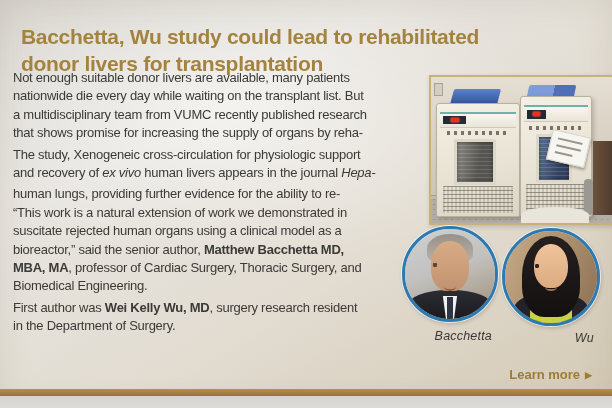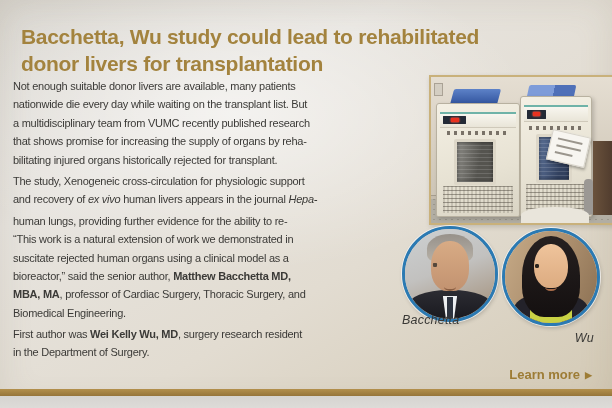--- a/index.html
+++ b/index.html
@@ -9,21 +9,21 @@
     background:
       radial-gradient(ellipse 70% 55% at 38% 28%, rgba(255,255,255,.55), rgba(255,255,255,0) 70%),
       linear-gradient(150deg,#d9d6d0 0%,#e7e4df 30%,#e2dcd1 62%,#d3c9b4 100%);
     box-shadow:inset 0 0 34px rgba(120,105,80,.14);
   }
   
   .headline{position:absolute;left:12px;top:14px;margin:9px;font-size:21px;line-height:27px;
     font-weight:bold;letter-spacing:-.3px;color:var(--gold,#a3833e);}
   .hl-line{display:block;white-space:nowrap;}
   
-  .body{position:absolute;left:13px;top:77px;width:420px;font-size:11px;line-height:18.4px;
+  .body{position:absolute;left:13px;top:69px;width:420px;font-size:13px;line-height:18.4px;
     letter-spacing:-.25px;color:var(--body,#3b3a37);}
   .paragraph{margin:0 0 3px 0;}
   .bt-line{white-space:nowrap;height:18.4px;}
   .b{font-weight:bold;} .i{font-style:italic;}
   
   .lab-photo{position:absolute;left:429px;top:75px;width:187px;height:146px;
     border:2px solid #c9b17b;background:#d8d0c2;box-shadow:1px 2px 5px rgba(0,0,0,.15);}
   .scene{position:absolute;inset:0;overflow:hidden;}
   .scene *{position:absolute;}
   .wall{inset:0;background:linear-gradient(180deg,#e5ded2 0%,#d8d0c2 45%,#cdc5b6 80%);}
@@ -86,21 +86,21 @@
   .pw-blz-l{left:8%;border-radius:60% 20% 0 0;}
   .pw-blz-r{right:8%;border-radius:20% 60% 0 0;}
   .pw-top{left:27%;bottom:-4%;width:46%;height:30%;background:#c9d244;border-radius:45% 45% 0 0;}
   .pw-hair{left:18%;top:5%;width:64%;height:88%;background:linear-gradient(#262020,#141010);border-radius:50% 50% 38% 38%;}
   .pw-face{left:32%;top:14%;width:36%;height:48%;background:linear-gradient(#efc49c,#dcab80);border-radius:50% 50% 46% 46%;}
   .pw-glasses{left:33%;top:36%;width:34%;height:13%;}
   .pw-glasses b{border-color:#2b241e;border-radius:50%;}
   .pw-smile{left:44%;top:56%;width:12%;height:7%;border-bottom:2px solid #a56a48;border-radius:50%;}
   
   .caption{position:absolute;font-style:italic;font-size:12.5px;color:#3a3936;letter-spacing:.2px;}
-  .cap-b{left:402px;top:313px;width:90px;text-align:left;}
+  .cap-b{left:402px;top:329px;width:90px;text-align:right;}
   .cap-w{left:502px;top:331px;width:92px;text-align:right;}
   
   .learn-more{position:absolute;top:367px;right:20px;font-size:13px;font-weight:bold;
     color:var(--link,#9d7c35);cursor:pointer;}
   .learn-more .arrow{font-size:9px;margin-left:5px;vertical-align:1px;}
   .accent-bar{position:absolute;left:0;right:0;top:389px;height:7px;
     background:linear-gradient(180deg,#b3904c,var(--bar,#96753a));box-shadow:0 1px 0 #8a6c33;}
   .footer-strip{position:absolute;left:0;right:0;top:396px;bottom:0;
     background:linear-gradient(180deg,#d6d4d0,#dddbd8);}
 </style>
@@ -113,21 +113,20 @@
     <span class="hl-line">Bacchetta, Wu study could lead to rehabilitated</span>
     <span class="hl-line">donor livers for transplantation</span>
   </h1>
 
   <div class="body">
       <div class="paragraph">
         <div class="bt-line"><span>Not enough suitable donor livers are available, many patients</span></div>
         <div class="bt-line"><span>nationwide die every day while waiting on the transplant list. But</span></div>
         <div class="bt-line"><span>a multidisciplinary team from VUMC recently published research</span></div>
         <div class="bt-line"><span>that shows promise for increasing the supply of organs by reha-</span></div>
-        <div class="bt-line"><span>bilitating injured organs historically rejected for transplant.</span></div>
       </div>
       <div class="paragraph">
         <div class="bt-line"><span>The study, Xenogeneic cross-circulation for physiologic support</span></div>
         <div class="bt-line"><span>and recovery of </span><span class="i">ex vivo</span><span> human livers appears in the journal </span><span class="i">Hepa-</span></div>
       </div>
       <div class="paragraph">
         <div class="bt-line"><span>human lungs, providing further evidence for the ability to re-</span></div>
         <div class="bt-line"><span>“This work is a natural extension of work we demonstrated in</span></div>
         <div class="bt-line"><span>suscitate rejected human organs using a clinical model as a</span></div>
         <div class="bt-line"><span>bioreactor,” said the senior author, </span><span class="b">Matthew Bacchetta MD,</span></div>

